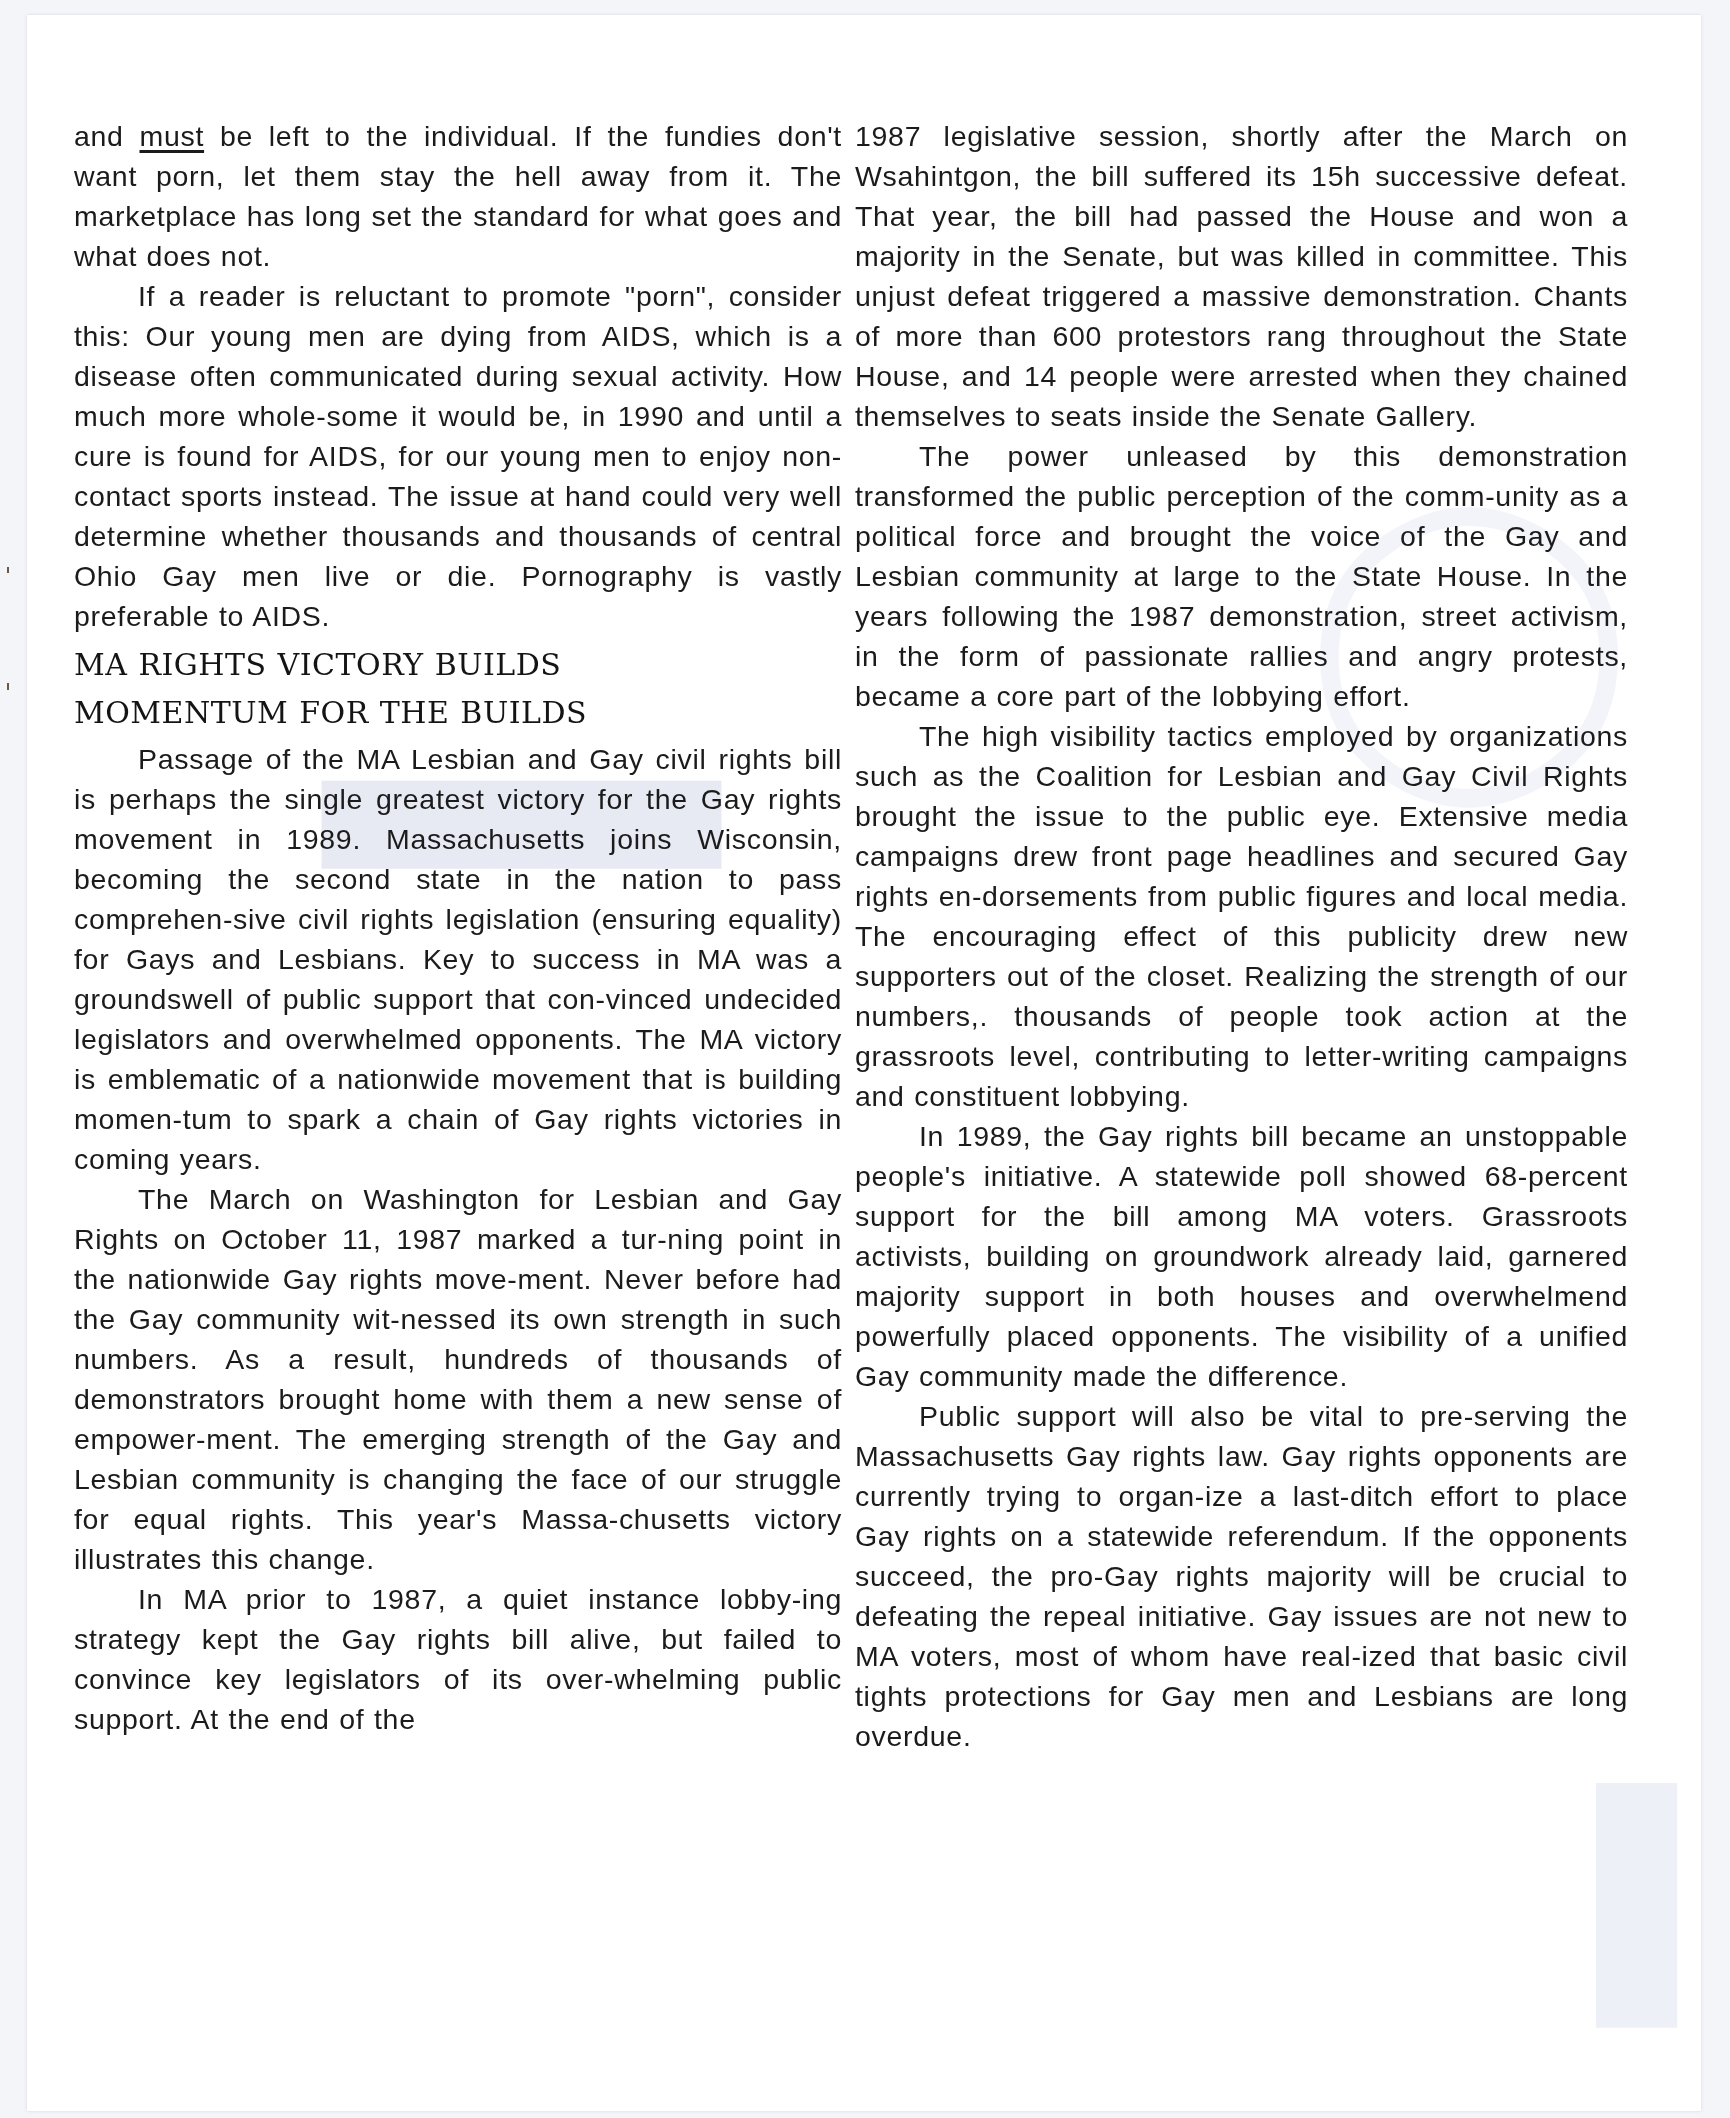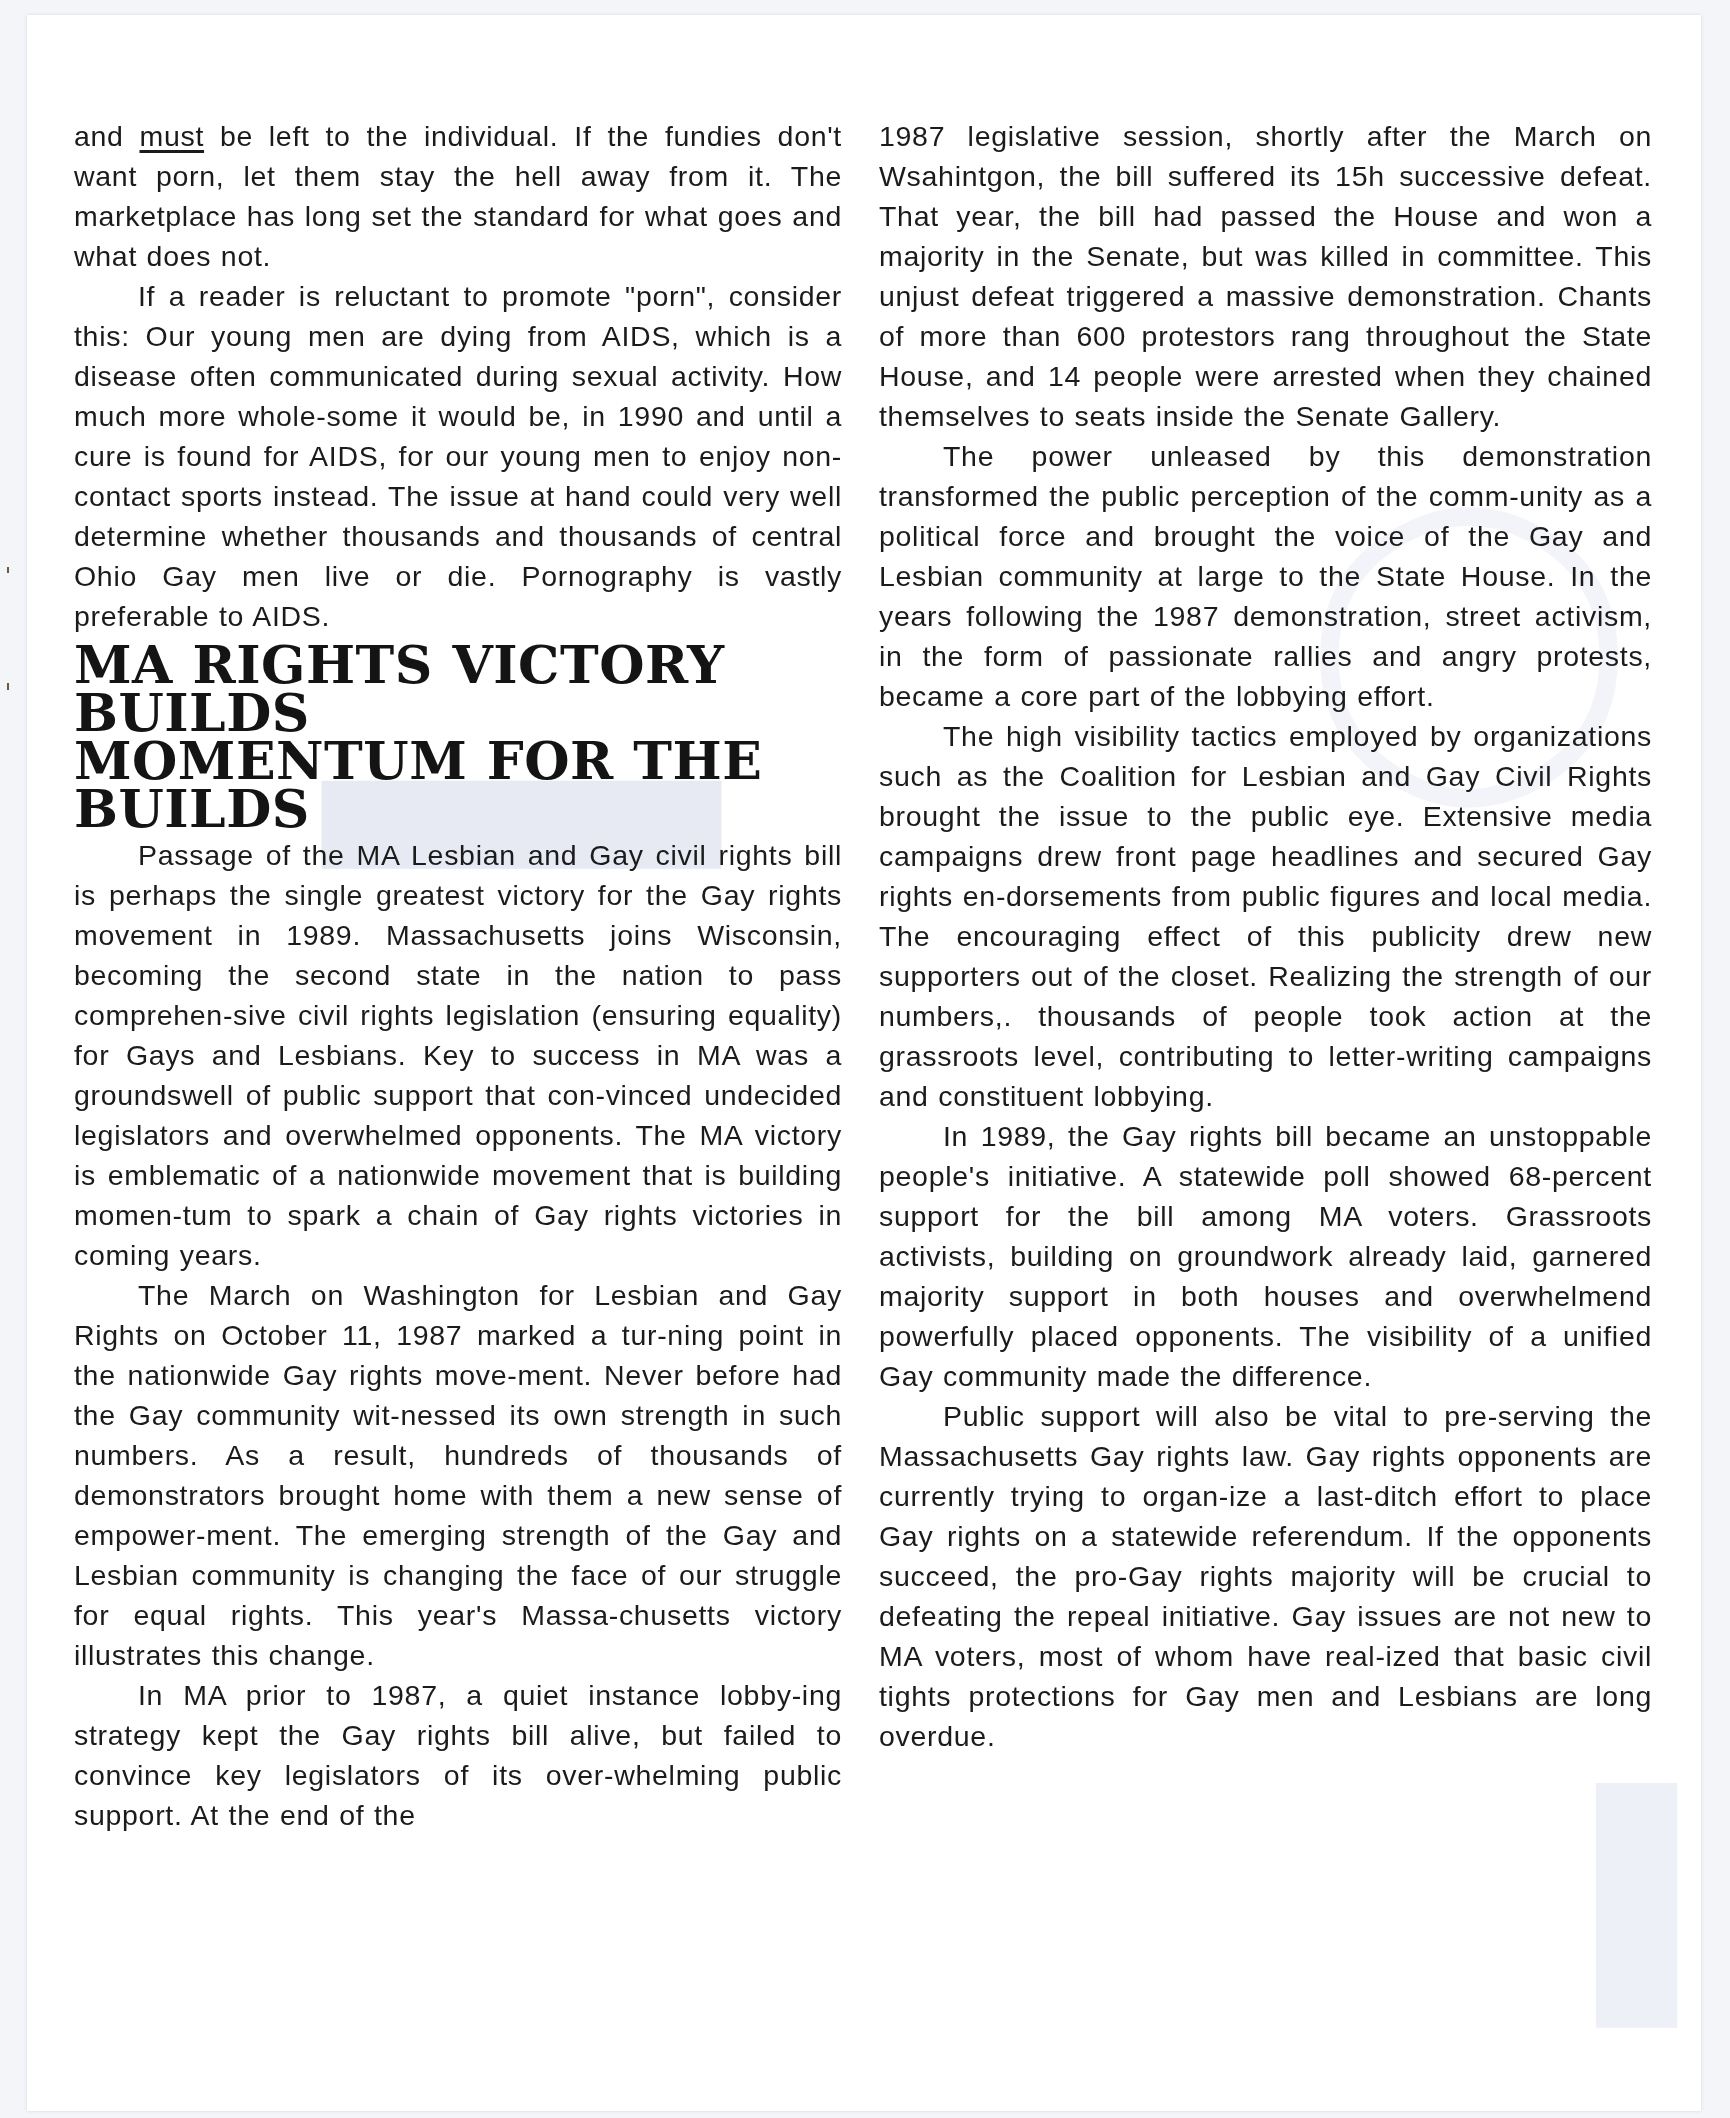--- a/index.html
+++ b/index.html
@@ -23,27 +23,27 @@
     position: absolute; top: 101px;
     color: #1b1b1b;
     font-family: "Liberation Sans", sans-serif;
     font-size: 28.5px;
     line-height: 40px;
     text-align: justify;
     letter-spacing: 0.7px;
     word-spacing: 1px;
   }
   .col.left { left: 47px; width: 768px; }
-  .col.right { left: 852px; width: 773px; }
+  .col.right { left: 828px; width: 773px; }
   .col p { margin: 0; text-indent: 0; }
   .col p.ind { text-indent: 64px; }
   .col u { text-decoration: underline; text-decoration-thickness: 2.5px; text-underline-offset: 3.9px; }
   .headline {
     font-family: "DejaVu Serif", serif;
-    font-weight: bold; font-size: 52px; line-height: 48px;
+    font-weight: normal; font-size: 30px; line-height: 48px;
     letter-spacing: 0.5px; text-align: left;
     margin: 4.9px 0 2.9px 0; color: #141414;
   }
   .edge-mark { position: absolute; background: #6b5a40; }
 </style>
 </head>
 <body>
 
 <div class="page">
 

